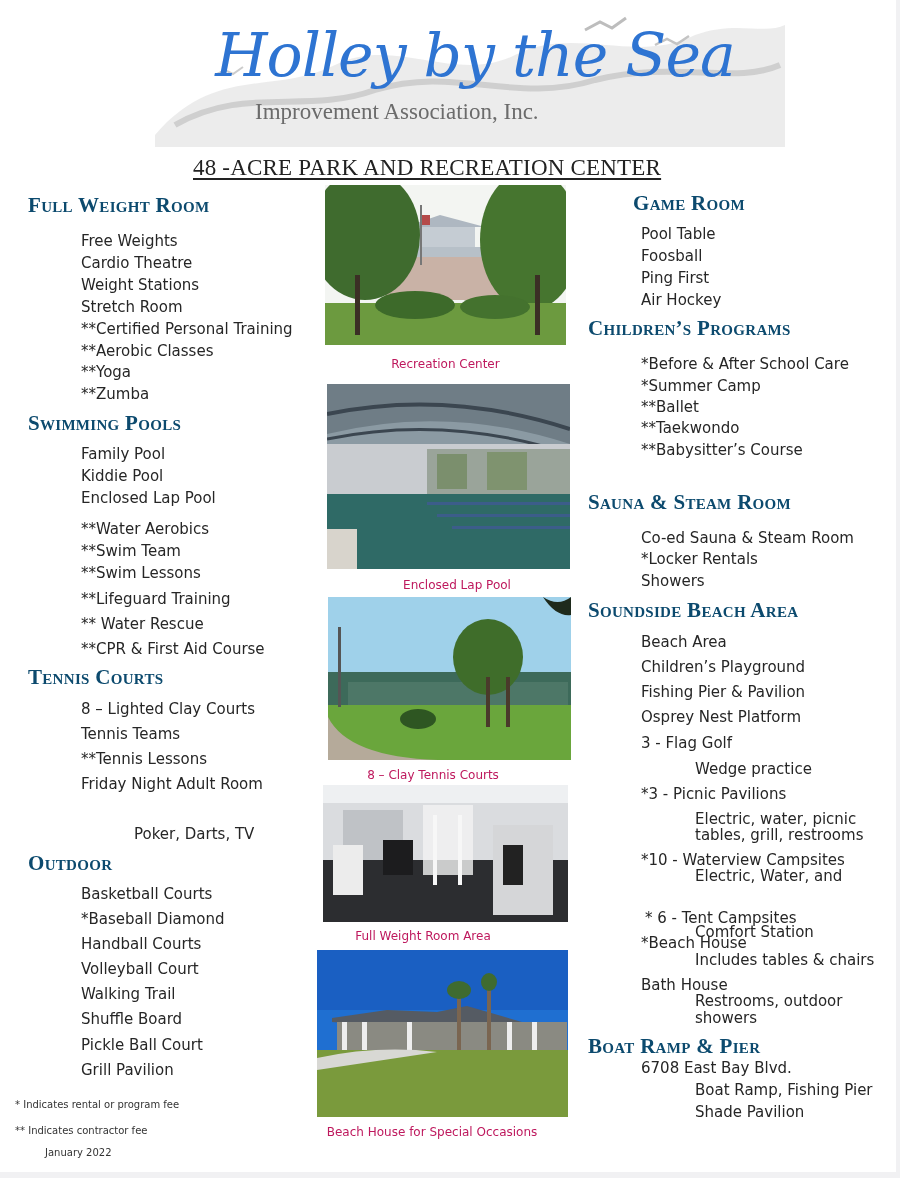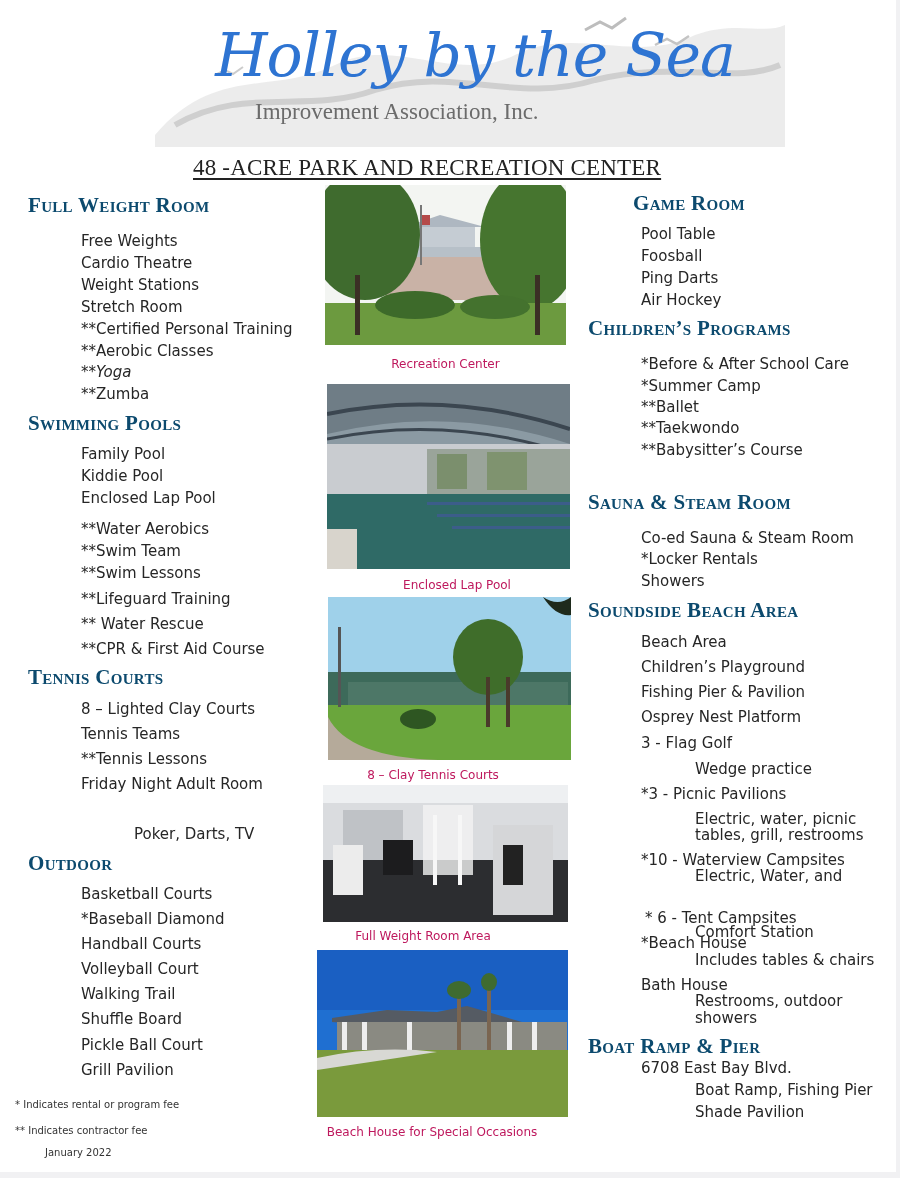--- a/index.html
+++ b/index.html
@@ -66,21 +66,21 @@
 
   <div class="page-title">48 -ACRE PARK AND RECREATION CENTER</div>
 
   <div class="h" style="left:28px;top:193px;">Full Weight Room</div>
   <div class="it" style="left:81px;top:233px;">Free Weights</div>
   <div class="it" style="left:81px;top:255px;">Cardio Theatre</div>
   <div class="it" style="left:81px;top:277px;">Weight Stations</div>
   <div class="it" style="left:81px;top:299px;">Stretch Room</div>
   <div class="it" style="left:81px;top:321px;">**Certified  Personal Training</div>
   <div class="it" style="left:81px;top:343px;">**Aerobic Classes</div>
-  <div class="it" style="left:81px;top:364px;font-style:italic;">**Yoga</div>
+  <div class="it" style="left:81px;top:364px;">**Yoga</div>
   <div class="it" style="left:81px;top:386px;">**Zumba</div>
 
   <div class="h" style="left:28px;top:411px;">Swimming Pools</div>
   <div class="it" style="left:81px;top:446px;">Family Pool</div>
   <div class="it" style="left:81px;top:468px;">Kiddie Pool</div>
   <div class="it" style="left:81px;top:490px;">Enclosed Lap Pool</div>
   <div class="it" style="left:81px;top:521px;">**Water Aerobics</div>
   <div class="it" style="left:81px;top:543px;">**Swim Team</div>
   <div class="it" style="left:81px;top:565px;">**Swim Lessons</div>
   <div class="it" style="left:81px;top:591px;">**Lifeguard Training</div>
@@ -198,21 +198,21 @@
       <ellipse cx="172" cy="32" rx="8" ry="9" fill="#3f6b30"></ellipse>
       <rect x="0" y="100" width="251" height="67" fill="#7a9a3c"></rect>
       <path d="M0 108 Q60 95 120 102 L0 120 Z" fill="#d8d8d4"></path>
     </svg>
   </div>
   <div class="cap" style="left:317px;top:1125px;width:230px;">Beach House  for Special Occasions</div>
 
   <div class="h" style="left:588px;top:191px;margin-left:45px;">Game Room</div>
   <div class="it" style="left:641px;top:226px;">Pool Table</div>
   <div class="it" style="left:641px;top:248px;">Foosball</div>
-  <div class="it" style="left:641px;top:270px;">Ping Darts</div>
+  <div class="it" style="left:641px;top:270px;">Ping First</div>
   <div class="it" style="left:641px;top:292px;">Air Hockey</div>
 
   <div class="h" style="left:588px;top:316px;">Children’s Programs</div>
   <div class="it" style="left:641px;top:356px;">*Before &amp; After School Care</div>
   <div class="it" style="left:641px;top:378px;">*Summer Camp</div>
   <div class="it" style="left:641px;top:399px;">**Ballet</div>
   <div class="it" style="left:641px;top:420px;">**Taekwondo</div>
   <div class="it" style="left:641px;top:442px;">**Babysitter’s Course</div>
 
   <div class="h" style="left:588px;top:490px;">Sauna &amp; Steam Room</div>

